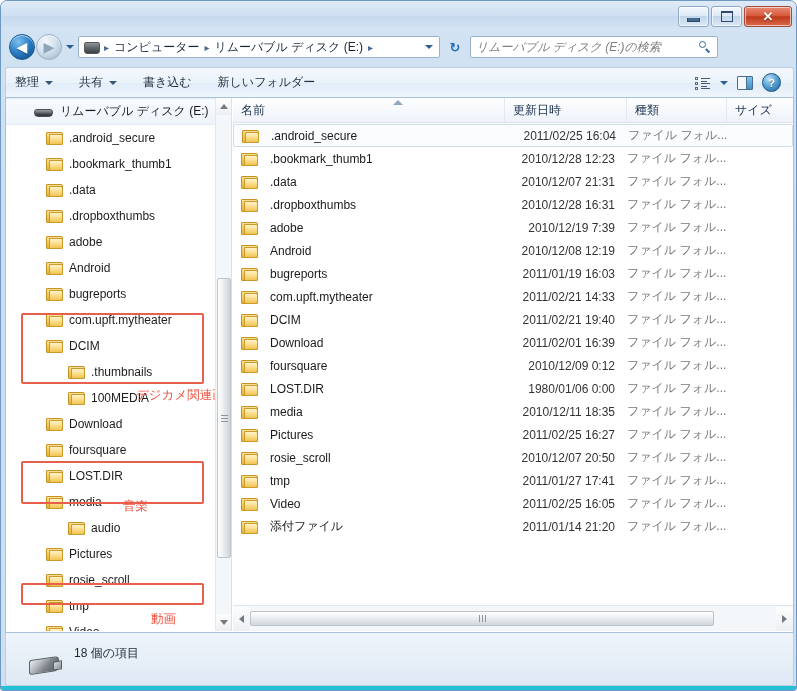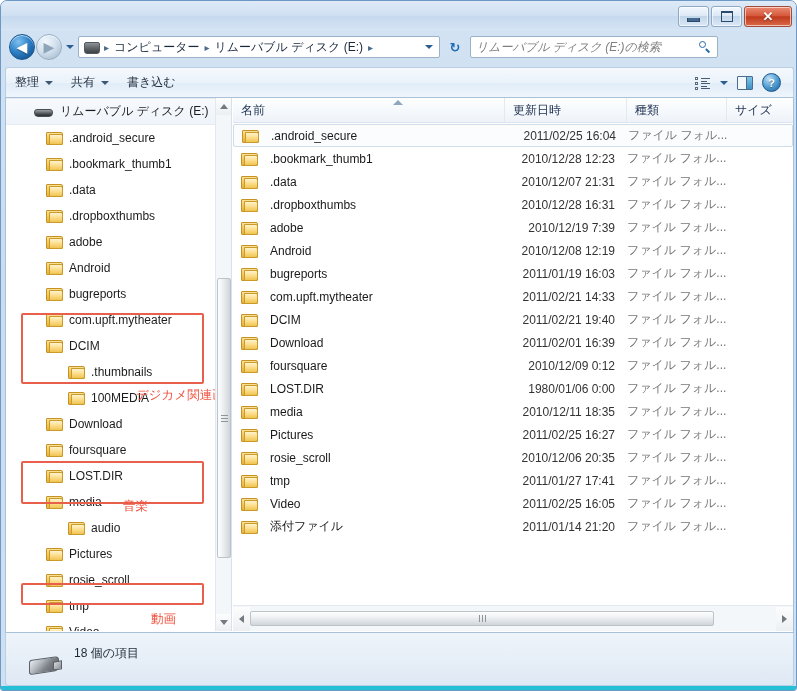--- a/index.html
+++ b/index.html
@@ -210,20 +210,21 @@
     position: absolute;
     left: 4px; top: 66px;
     width: 789px; height: 31px;
     box-sizing: border-box;
     background: linear-gradient(to bottom, #f5f9fd 0%, #eaf2fa 50%, #e0ecf8 51%, #eff5fb 100%);
     border: 1px solid #b9cfe3;
     border-bottom: 1px solid #a9c2da;
     border-radius: 3px 3px 0 0;
     display: flex;
     align-items: center;
+    gap: 8px;
   }
   .cmdbtn {
     font-size: 12px;
     color: #1f2d3d;
     padding: 4px 9px;
     display: flex;
     align-items: center;
     gap: 6px;
     white-space: nowrap;
   }
@@ -630,20 +631,23 @@
     <div class="cmdbtn">
       <span>整理</span>
       <span class="caret-down"></span>
     </div>
     <div class="cmdbtn">
       <span>共有</span>
       <span class="caret-down"></span>
     </div>
     <div class="cmdbtn">
       <span>書き込む</span>
+    </div>
+    <div class="cmdbtn">
+      <span>新しいフォルダー</span>
     </div>
 
     <div id="cmdright">
       <div class="viewicon">
         <span class="vcol" style="top:1px"></span>
         <span class="vcol" style="top:6px"></span>
         <span class="vcol" style="top:11px"></span>
         <span class="vline" style="top:2px;width:9px"></span>
         <span class="vline" style="top:5px;width:6px"></span>
         <span class="vline" style="top:7px;width:9px"></span>
@@ -1009,21 +1013,21 @@
             <span class="cell-type">ファイル フォル...</span>
           </div>
           <div class="row">
             <span class="cell-name">
               <span class="folder">
                 <span class="fback"></span>
                 <span class="ffront"></span>
               </span>
               <span>rosie_scroll</span>
             </span>
-            <span class="cell-date">2010/12/06 20:35</span>
+            <span class="cell-date">2010/12/07 20:50</span>
             <span class="cell-type">ファイル フォル...</span>
           </div>
           <div class="row">
             <span class="cell-name">
               <span class="folder">
                 <span class="fback"></span>
                 <span class="ffront"></span>
               </span>
               <span>tmp</span>
             </span>

